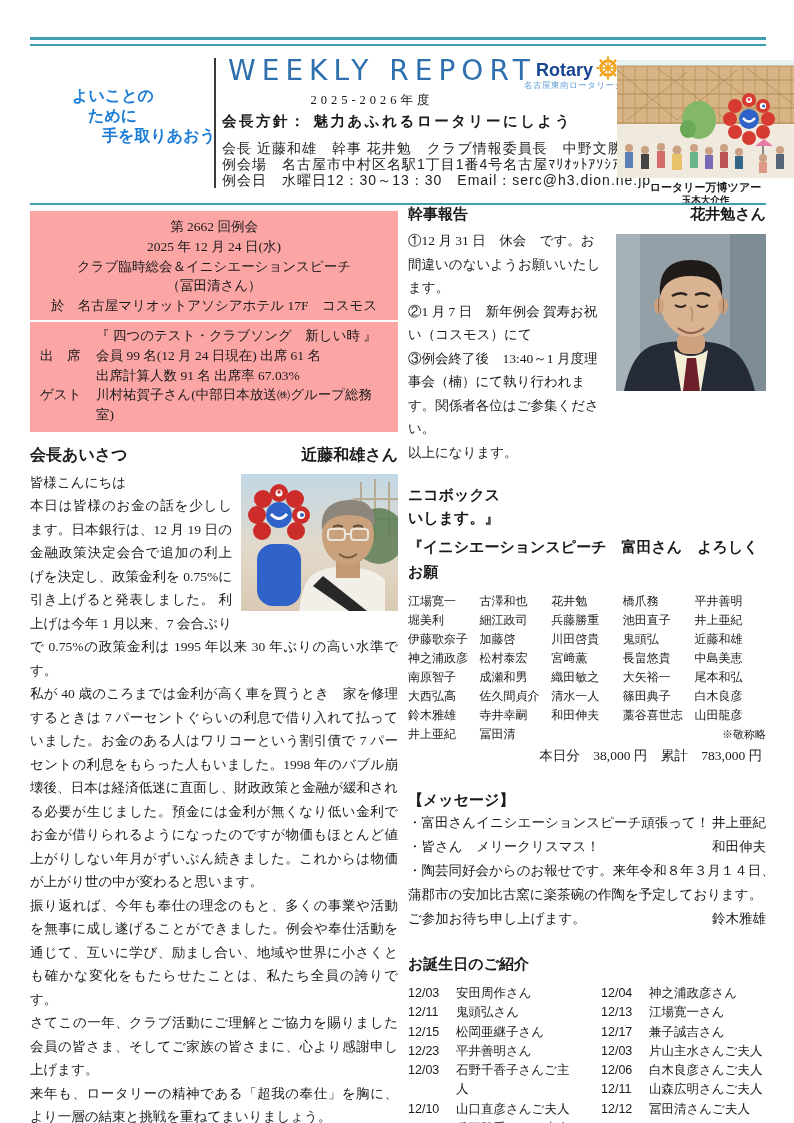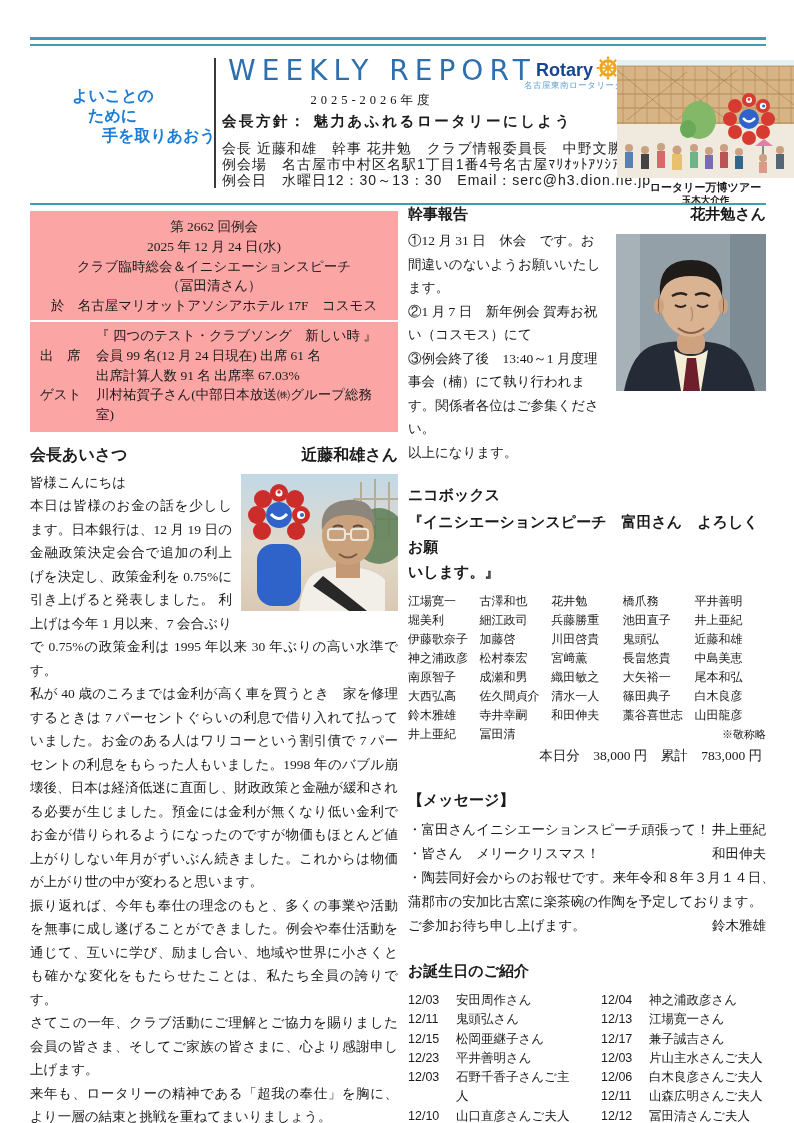--- a/index.html
+++ b/index.html
@@ -51,21 +51,21 @@
   .s-body{margin-top:5px;font-size:13.5px;line-height:23.5px;}
   .s-photo{float:right;width:150px;height:157px;margin:5px 0 6px 10px;}
   .nico-h{margin-top:22px;font-family:"Liberation Sans",sans-serif;font-weight:bold;font-size:15px;clear:both;}
   .nico-title{font-family:"Liberation Sans",sans-serif;font-weight:bold;font-size:15px;line-height:25px;margin-top:4px;}
   .nico-grid{margin-top:8px;font-family:"Liberation Sans",sans-serif;font-size:12px;}
   .nico-row{display:flex;line-height:19px;}
   .nico-cell{flex:1;white-space:nowrap;}
   .nico-note{text-align:right;font-size:11px;}
   .nico-total{margin-top:3px;text-align:right;padding-right:4px;font-size:13.5px;}
   .msg-h{margin-top:26px;font-family:"Liberation Sans",sans-serif;font-weight:bold;font-size:15px;}
-  .msg-body{margin-top:8px;font-size:13.5px;}
+  .msg-body{margin-top:1px;font-size:13.5px;}
   .msg-line{display:flex;justify-content:space-between;line-height:24px;}
   .msg-left{white-space:nowrap;}
   .msg-right{white-space:nowrap;}
   .bday-h{margin-top:24px;font-family:"Liberation Sans",sans-serif;font-weight:bold;font-size:15px;}
   .bday-wrap{margin-top:10px;display:flex;font-family:"Liberation Sans",sans-serif;font-size:12.5px;gap:28px;}
   .bday-col{width:50%;}
   .bday-row{display:flex;line-height:19.3px;}
   .bday-date{flex:0 0 48px;}
 </style>
 </head>
@@ -281,22 +281,22 @@
       </span>
       <div>
           <p class="body-p">①12 月 31 日　休会　です。お間違いのないようお願いいたします。</p>
           <p class="body-p">②1 月 7 日　新年例会 賀寿お祝い（コスモス）にて</p>
           <p class="body-p">③例会終了後　13:40～1 月度理事会（楠）にて執り行われます。関係者各位はご参集ください。</p>
           <p class="body-p">以上になります。</p>
         </div>
     </div>
 
     <div class="nico-h">ニコボックス</div>
+    <div class="nico-title" style="margin-top:0">いします。』</div>
     <div class="nico-title">『イニシエーションスピーチ　富田さん　よろしくお願</div>
-    <div class="nico-title" style="margin-top:0">いします。』</div>
     <div class="nico-grid">
         <div class="nico-row">
           <span class="nico-cell">江場寛一</span>
           <span class="nico-cell">古澤和也</span>
           <span class="nico-cell">花井勉</span>
           <span class="nico-cell">橋爪務</span>
           <span class="nico-cell">平井善明</span>
         </div>
         <div class="nico-row">
           <span class="nico-cell">堀美利</span>

